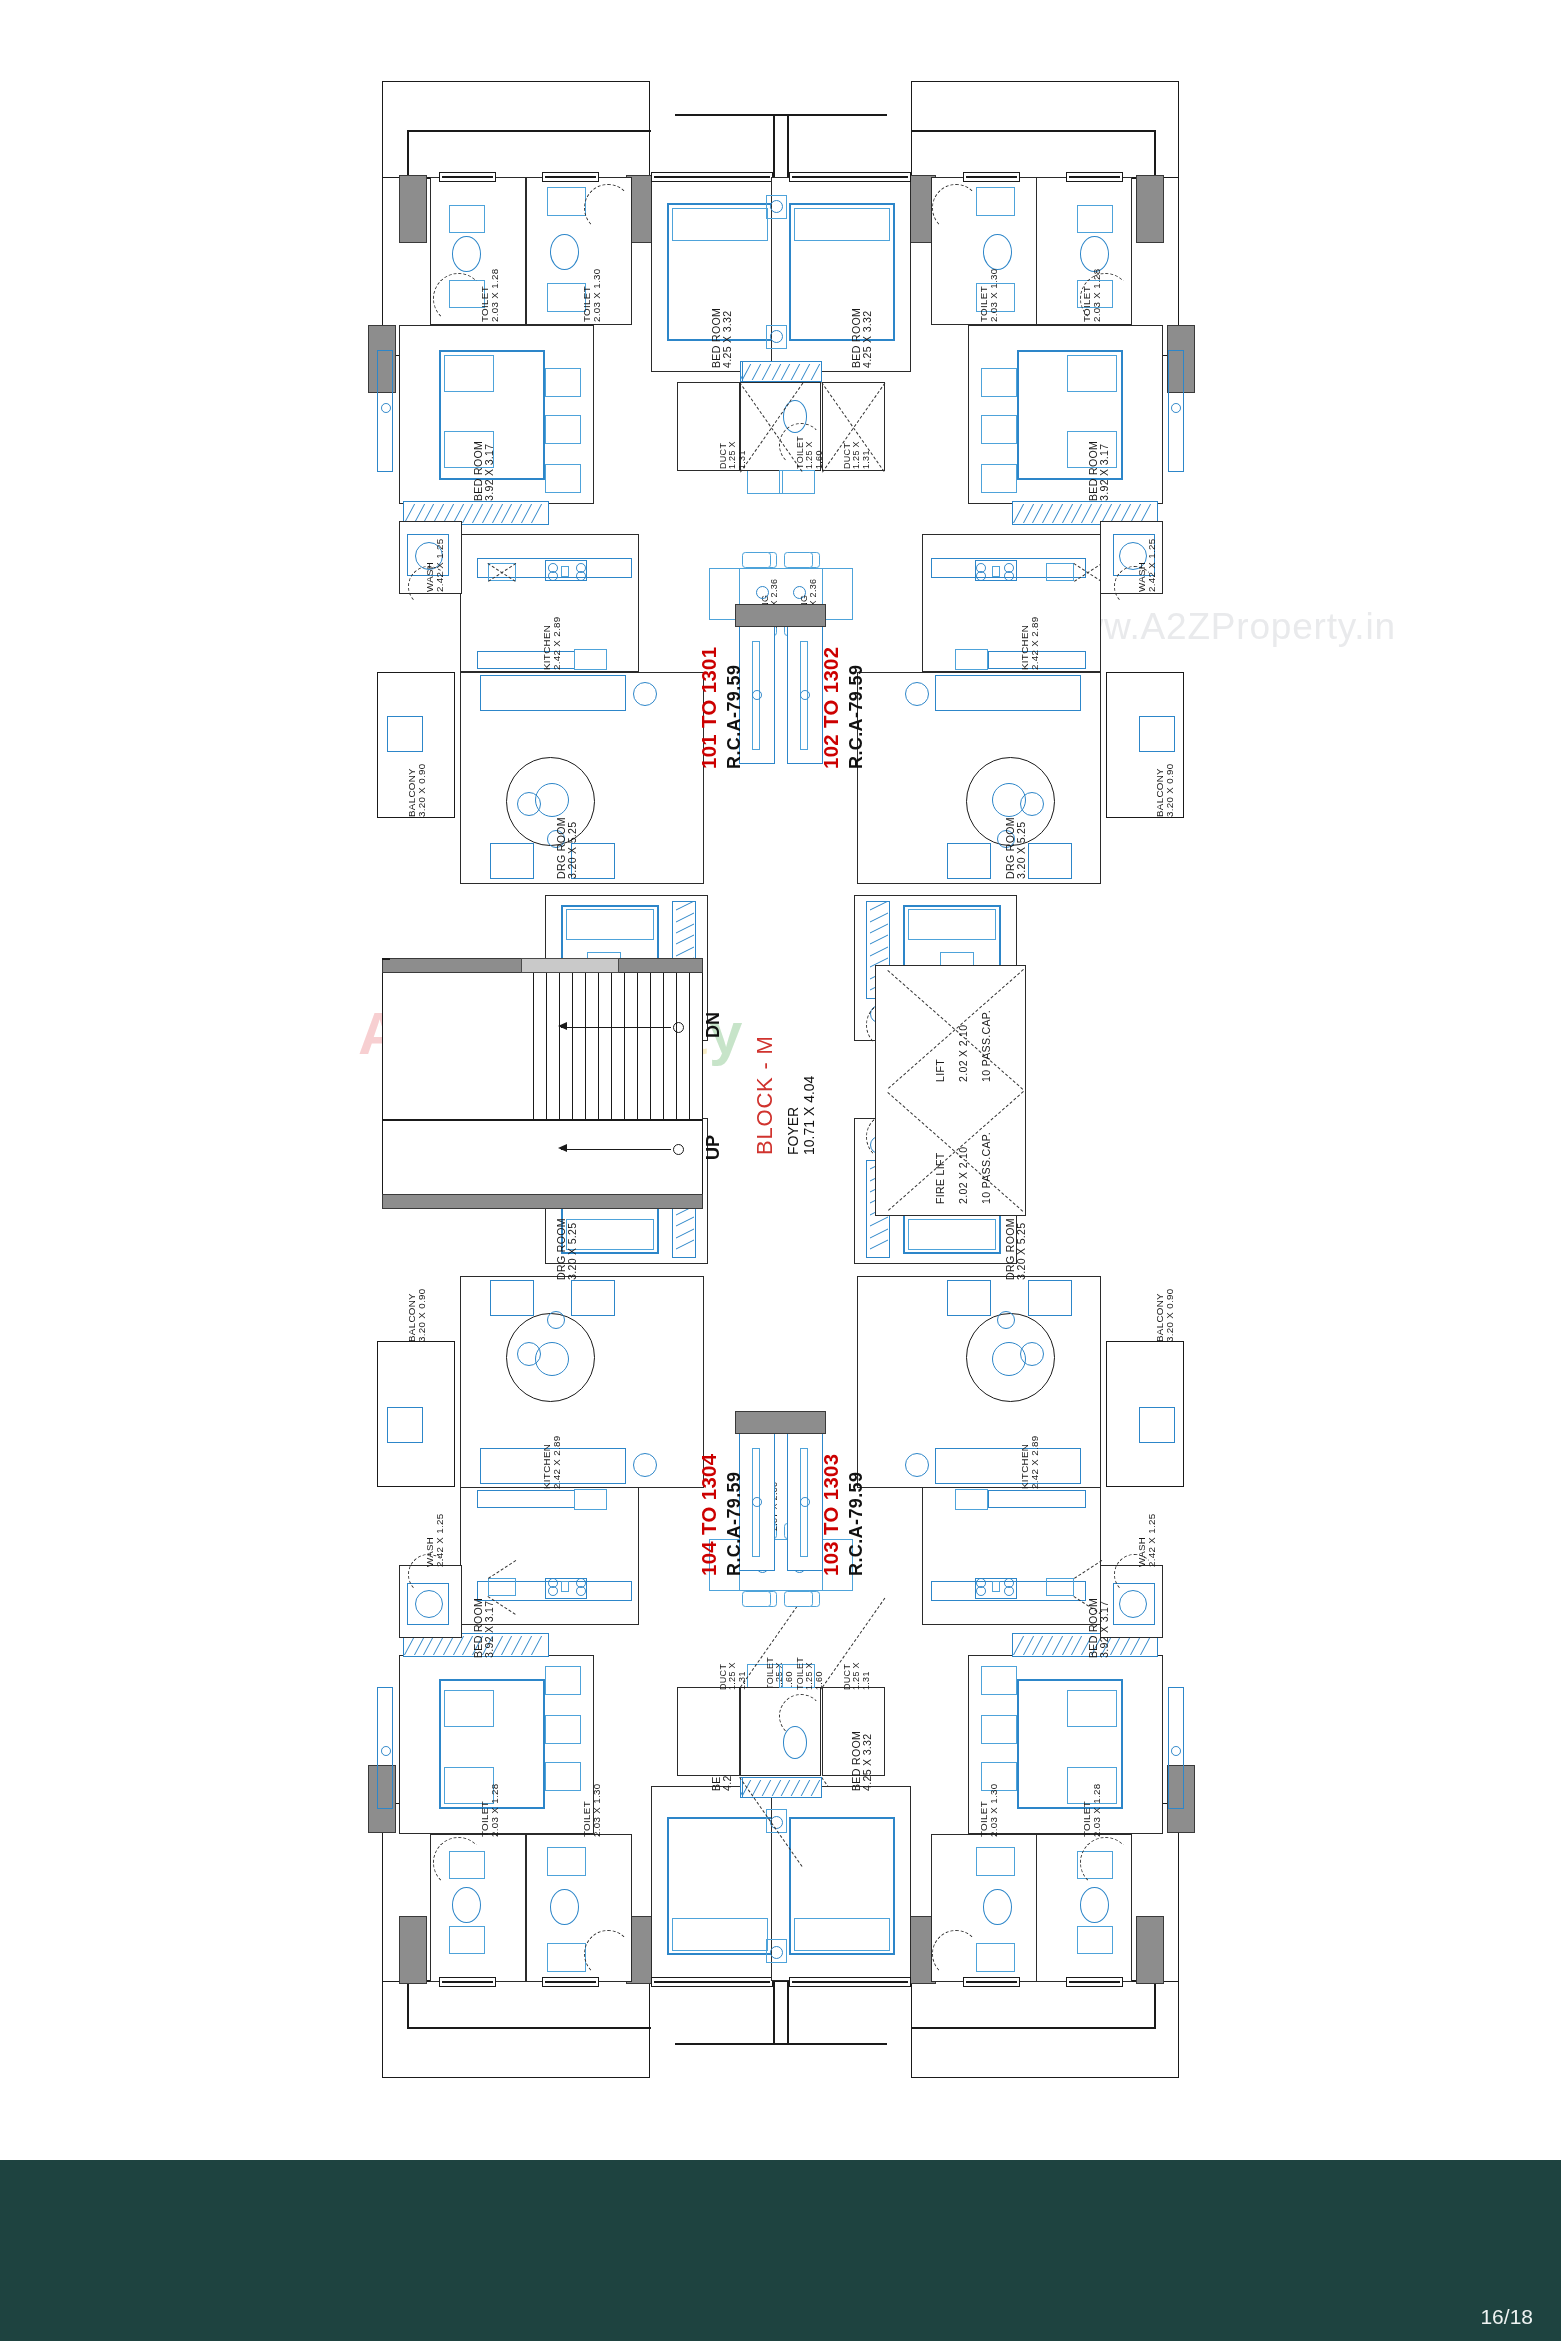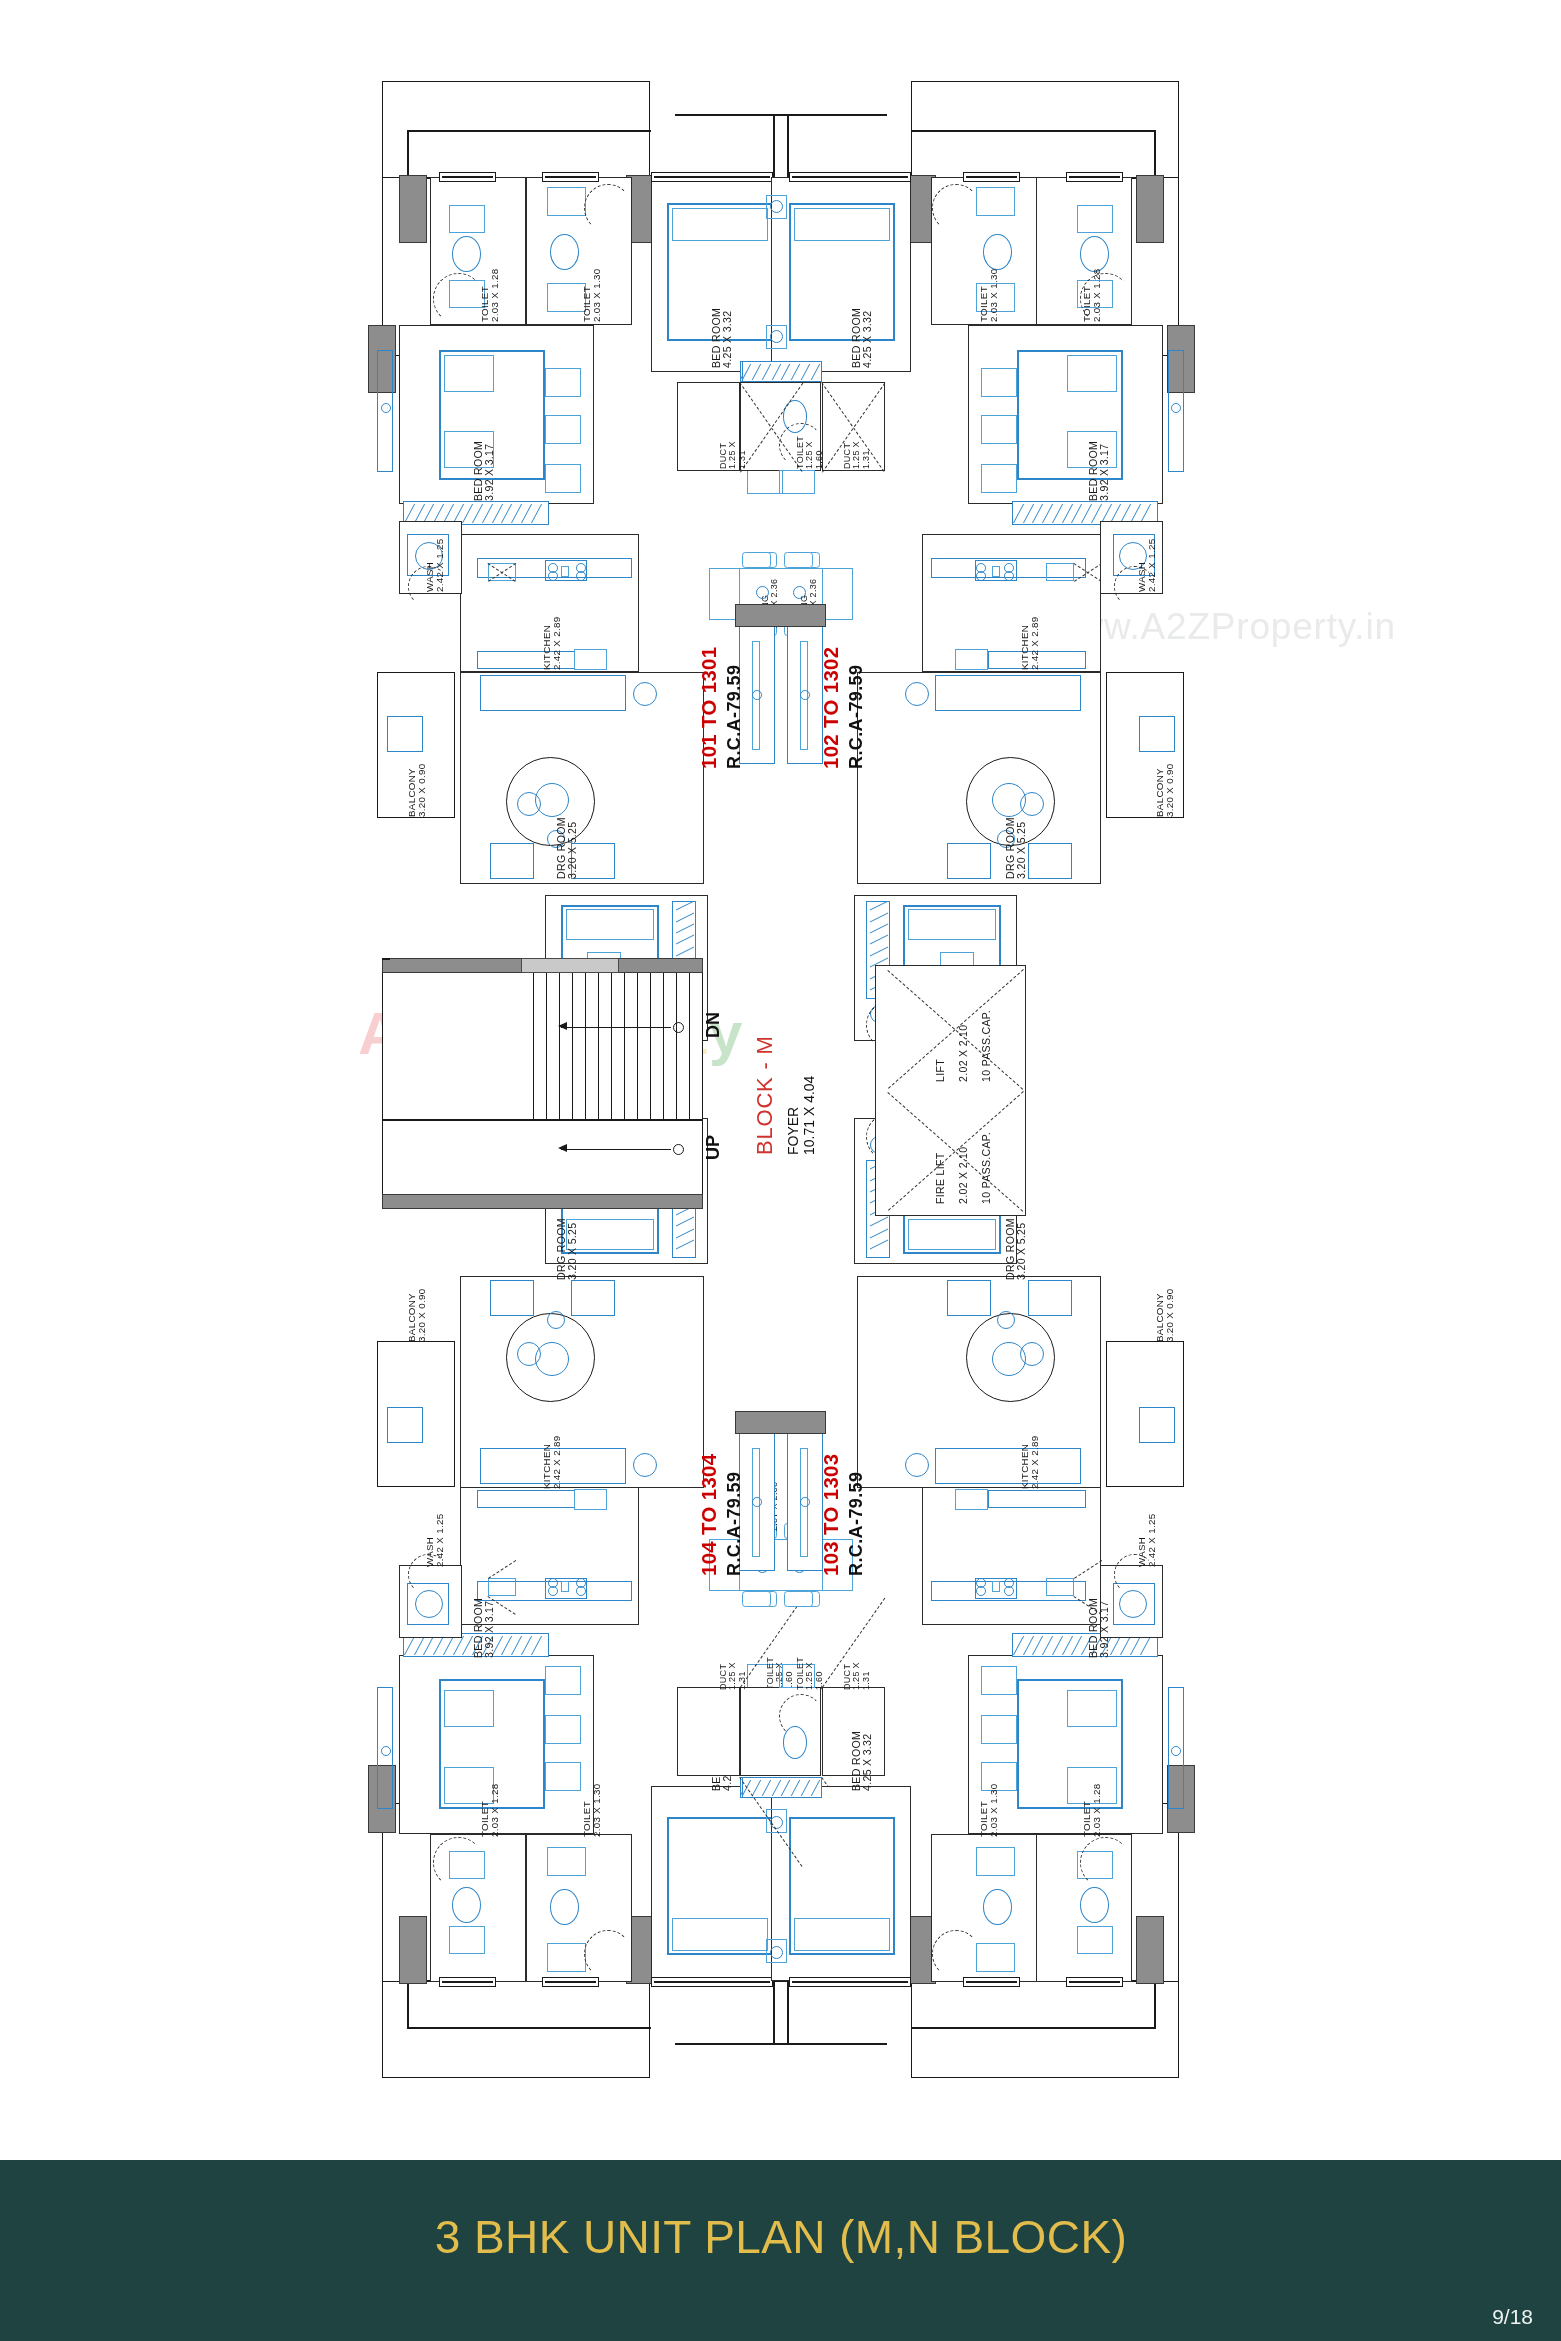--- a/index.html
+++ b/index.html
@@ -696,16 +696,15 @@
     <div class="lbl s11" style="left: 981px; top: 1082px;">10 PASS.CAP.</div>
     <div class="lbl s11" style="left: 935px; top: 1204px;">FIRE LIFT</div>
     <div class="lbl s11" style="left: 958px; top: 1204px;">2.02 X 2.10</div>
     <div class="lbl s11" style="left: 981px; top: 1204px;">10 PASS.CAP.</div>
     <div class="hline" style="left: 382px; top: 958px; width: 8.1px;"></div>
     <div class="vline" style="left: 704px; top: 968px; width: 236px;"></div>
     <div class="vline" style="left: 874px; top: 968px; width: 244px;"></div>
   </div>
 
 <div id="footer" style="background: rgb(30, 67, 64);">
-  <div class="title" style="color: rgb(226, 189, 76);">3 BHK UNIT PLAN (M,N BLOCK)</div>
-  <div class="pg">9/18</div>
+  <div class="pg">16/18</div>
 </div>
 
 
 </body></html>

